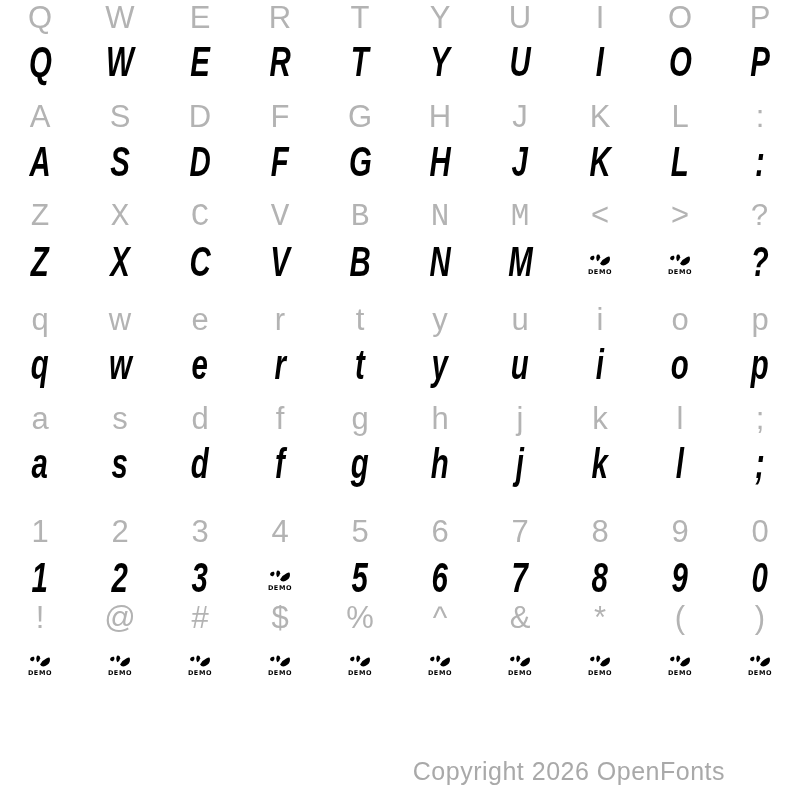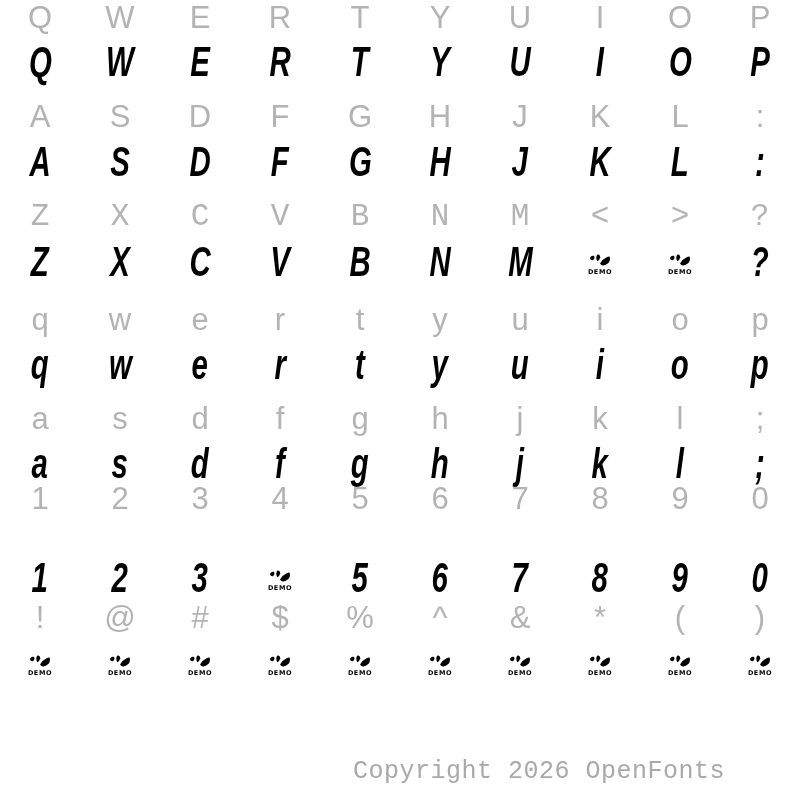--- a/index.html
+++ b/index.html
@@ -75,21 +75,21 @@
     color: #000000;
     font-family: "DejaVu Sans", sans-serif;
     line-height: 7px;
   }
   .copyright {
     position: absolute;
     top: 757px;
     right: 75px;
     font-size: 25px;
     color: #a9a9a9;
-    font-family: Liberation Mono, monospace;
+    font-family: Liberation Sans, sans-serif;
     letter-spacing: 0.5px;
   }
 </style>
 </head>
 <body>
 
 <div class="board">
   <div id="rows-host">
       <div class="glyph-row row-reference" style="top: 0px;"><span class="cell">Q</span><span class="cell">W</span><span class="cell">E</span><span class="cell">R</span><span class="cell">T</span><span class="cell">Y</span><span class="cell">U</span><span class="cell">I</span><span class="cell">O</span><span class="cell">P</span></div>
       <div class="glyph-row row-specimen" style="top: 38px;"><span class="cell"><span class="spec-glyph">Q</span></span><span class="cell"><span class="spec-glyph">W</span></span><span class="cell"><span class="spec-glyph">E</span></span><span class="cell"><span class="spec-glyph">R</span></span><span class="cell"><span class="spec-glyph">T</span></span><span class="cell"><span class="spec-glyph">Y</span></span><span class="cell"><span class="spec-glyph">U</span></span><span class="cell"><span class="spec-glyph">I</span></span><span class="cell"><span class="spec-glyph">O</span></span><span class="cell"><span class="spec-glyph">P</span></span></div>
@@ -102,21 +102,21 @@
               <path d="M24.6 3.2 Q26.4 9.6 19.6 12.6 Q15.4 14.0 13.6 10.8 Q16.2 5.8 21.2 3.6 Q23.8 2.2 24.6 3.2 Z"></path>
             </svg><span class="demo-label">DEMO</span></span></span><span class="cell"><span class="demo-glyph"><svg viewBox="0 0 26 16" xmlns="http://www.w3.org/2000/svg" fill="#000">
               <path d="M2.2 5.2 Q2.8 1.4 6.6 2.0 Q8.4 4.6 5.6 7.0 Q2.8 7.4 2.2 5.2 Z"></path>
               <path d="M10.2 0.8 Q13.6 -0.2 13.8 3.6 Q13.4 6.8 10.4 8.2 Q8.4 4.6 10.2 0.8 Z"></path>
               <path d="M24.6 3.2 Q26.4 9.6 19.6 12.6 Q15.4 14.0 13.6 10.8 Q16.2 5.8 21.2 3.6 Q23.8 2.2 24.6 3.2 Z"></path>
             </svg><span class="demo-label">DEMO</span></span></span><span class="cell"><span class="spec-glyph">?</span></span></div>
       <div class="glyph-row row-reference" style="top: 302px;"><span class="cell">q</span><span class="cell">w</span><span class="cell">e</span><span class="cell">r</span><span class="cell">t</span><span class="cell">y</span><span class="cell">u</span><span class="cell">i</span><span class="cell">o</span><span class="cell">p</span></div>
       <div class="glyph-row row-specimen" style="top: 341px;"><span class="cell"><span class="spec-glyph">q</span></span><span class="cell"><span class="spec-glyph">w</span></span><span class="cell"><span class="spec-glyph">e</span></span><span class="cell"><span class="spec-glyph">r</span></span><span class="cell"><span class="spec-glyph">t</span></span><span class="cell"><span class="spec-glyph">y</span></span><span class="cell"><span class="spec-glyph">u</span></span><span class="cell"><span class="spec-glyph">i</span></span><span class="cell"><span class="spec-glyph">o</span></span><span class="cell"><span class="spec-glyph">p</span></span></div>
       <div class="glyph-row row-reference" style="top: 401px;"><span class="cell">a</span><span class="cell">s</span><span class="cell">d</span><span class="cell">f</span><span class="cell">g</span><span class="cell">h</span><span class="cell">j</span><span class="cell">k</span><span class="cell">l</span><span class="cell">;</span></div>
       <div class="glyph-row row-specimen" style="top: 440px;"><span class="cell"><span class="spec-glyph">a</span></span><span class="cell"><span class="spec-glyph">s</span></span><span class="cell"><span class="spec-glyph">d</span></span><span class="cell"><span class="spec-glyph">f</span></span><span class="cell"><span class="spec-glyph">g</span></span><span class="cell"><span class="spec-glyph">h</span></span><span class="cell"><span class="spec-glyph">j</span></span><span class="cell"><span class="spec-glyph">k</span></span><span class="cell"><span class="spec-glyph">l</span></span><span class="cell"><span class="spec-glyph">;</span></span></div>
-      <div class="glyph-row row-reference" style="top: 481px;"><span class="cell">1</span><span class="cell">2</span><span class="cell">3</span><span class="cell">4</span><span class="cell">5</span><span class="cell">6</span><span class="cell">7</span><span class="cell">8</span><span class="cell">9</span><span class="cell">0</span></div>
+      <div class="glyph-row row-reference" style="top: 514px;"><span class="cell">1</span><span class="cell">2</span><span class="cell">3</span><span class="cell">4</span><span class="cell">5</span><span class="cell">6</span><span class="cell">7</span><span class="cell">8</span><span class="cell">9</span><span class="cell">0</span></div>
       <div class="glyph-row row-specimen" style="top: 554px; text-decoration: underline;"><span class="cell"><span class="spec-glyph">1</span></span><span class="cell"><span class="spec-glyph">2</span></span><span class="cell"><span class="spec-glyph">3</span></span><span class="cell"><span class="demo-glyph"><svg viewBox="0 0 26 16" xmlns="http://www.w3.org/2000/svg" fill="#000">
               <path d="M2.2 5.2 Q2.8 1.4 6.6 2.0 Q8.4 4.6 5.6 7.0 Q2.8 7.4 2.2 5.2 Z"></path>
               <path d="M10.2 0.8 Q13.6 -0.2 13.8 3.6 Q13.4 6.8 10.4 8.2 Q8.4 4.6 10.2 0.8 Z"></path>
               <path d="M24.6 3.2 Q26.4 9.6 19.6 12.6 Q15.4 14.0 13.6 10.8 Q16.2 5.8 21.2 3.6 Q23.8 2.2 24.6 3.2 Z"></path>
             </svg><span class="demo-label">DEMO</span></span></span><span class="cell"><span class="spec-glyph">5</span></span><span class="cell"><span class="spec-glyph">6</span></span><span class="cell"><span class="spec-glyph">7</span></span><span class="cell"><span class="spec-glyph">8</span></span><span class="cell"><span class="spec-glyph">9</span></span><span class="cell"><span class="spec-glyph">0</span></span></div>
       <div class="glyph-row row-reference" style="top: 600px;"><span class="cell">!</span><span class="cell">@</span><span class="cell">#</span><span class="cell">$</span><span class="cell">%</span><span class="cell">^</span><span class="cell">&amp;</span><span class="cell">*</span><span class="cell">(</span><span class="cell">)</span></div>
       <div class="glyph-row row-specimen" style="top: 639px;"><span class="cell"><span class="demo-glyph"><svg viewBox="0 0 26 16" xmlns="http://www.w3.org/2000/svg" fill="#000">
               <path d="M2.2 5.2 Q2.8 1.4 6.6 2.0 Q8.4 4.6 5.6 7.0 Q2.8 7.4 2.2 5.2 Z"></path>
               <path d="M10.2 0.8 Q13.6 -0.2 13.8 3.6 Q13.4 6.8 10.4 8.2 Q8.4 4.6 10.2 0.8 Z"></path>
               <path d="M24.6 3.2 Q26.4 9.6 19.6 12.6 Q15.4 14.0 13.6 10.8 Q16.2 5.8 21.2 3.6 Q23.8 2.2 24.6 3.2 Z"></path>

